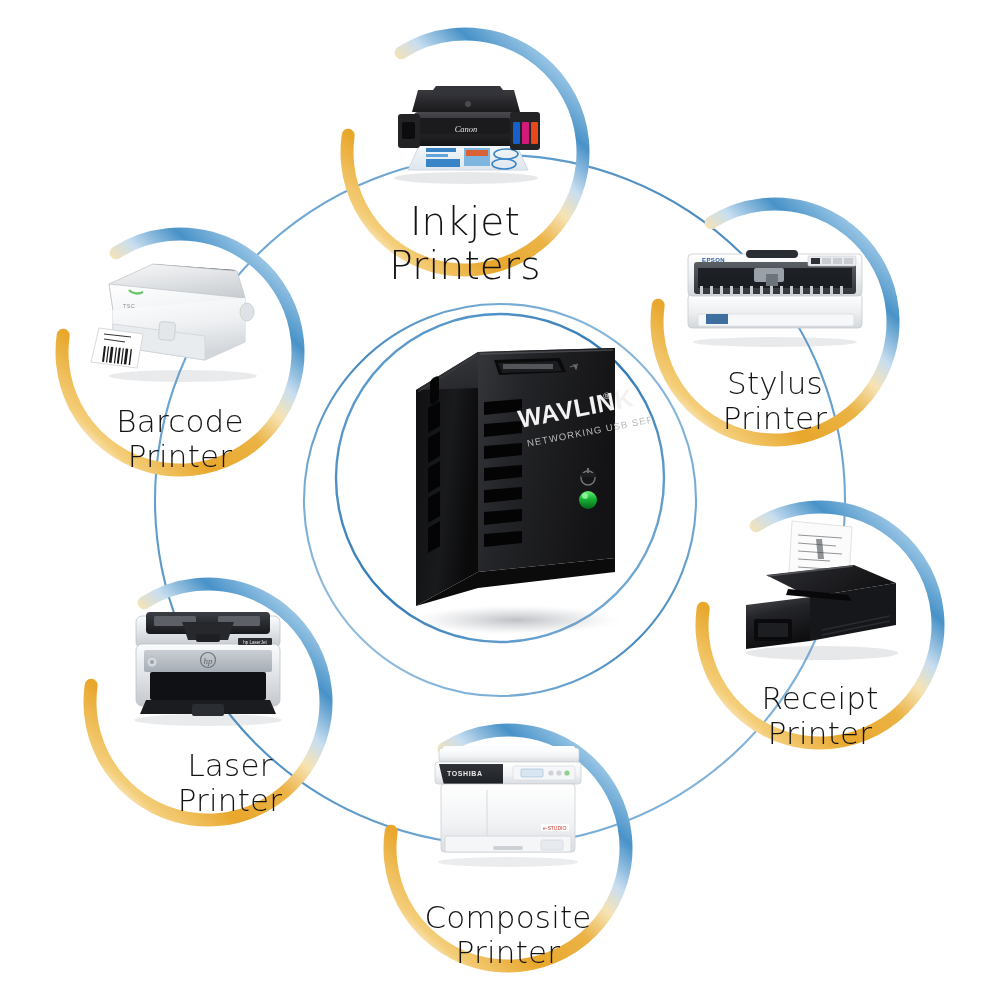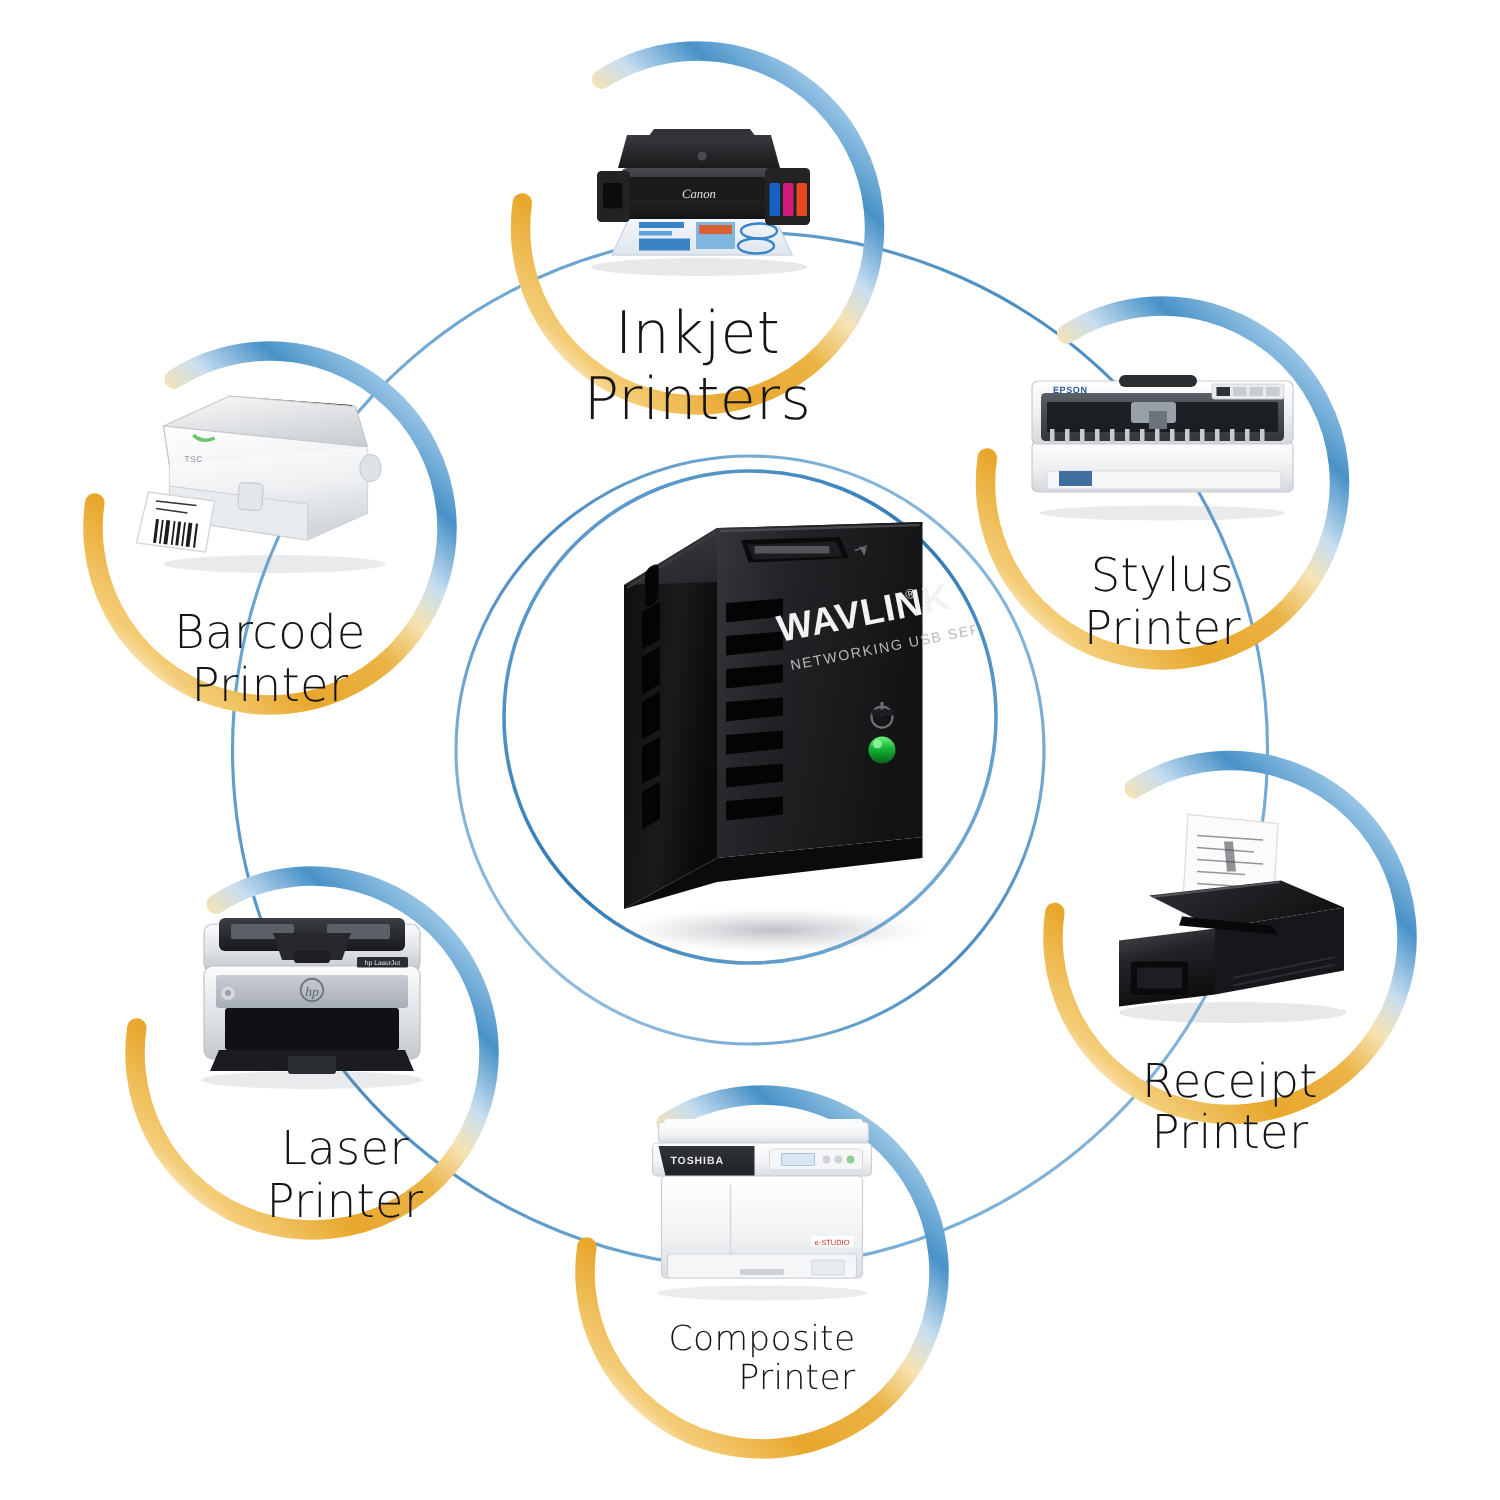--- a/index.html
+++ b/index.html
@@ -278,21 +278,21 @@
       </div>
       <div class="label" style="font-size:31px;margin-top:14px;">Stylus
 Printer</div>
     </div>
   </div>
 
   <div class="node" style="left:690px;top:495px;width:260px;height:260px;">
     <svg class="ringwrap" width="260" height="260" viewBox="0 0 260 260">
       <circle cx="130" cy="130" r="118" fill="none" stroke="url(#ringA)" stroke-width="13" stroke-linecap="round" stroke-dasharray="640 101" stroke-dashoffset="55" transform="rotate(-96 130 130)"></circle>
     </svg>
-    <div class="content" style="padding-top:18px;justify-content:flex-end;">
+    <div class="content" style="padding-top:18px;">
       <div class="art">
         <svg width="180" height="150" viewBox="0 0 180 150">
           <defs>
             <linearGradient id="rp1" x1="0" y1="0" x2="0.3" y2="1">
               <stop offset="0%" stop-color="#4a4a4f"></stop>
                 <stop offset="40%" stop-color="#232428"></stop>
               <stop offset="100%" stop-color="#0e0e10"></stop>
             </linearGradient>
             <linearGradient id="rp2" x1="0" y1="0" x2="1" y2="0.4">
               <stop offset="0%" stop-color="#2e2f34"></stop>
@@ -377,21 +377,21 @@
           <rect x="68" y="110" width="30" height="4" rx="2" fill="#cdd1d6"></rect>
 
           <rect x="116" y="88" width="28" height="7" rx="1" fill="#ffffff"></rect>
           <text x="118" y="94" font-family="'Liberation Sans',sans-serif" font-size="5" fill="#c8352a">e-STUDIO</text>
 
           <rect x="116" y="104" width="22" height="10" rx="1.5" fill="#e7eaee" stroke="#cfd3d7" stroke-width=".6"></rect>
 
           <text x="22" y="40" font-family="'Liberation Sans',sans-serif" font-size="7" font-weight="700" fill="#e8e8e8" letter-spacing=".6">TOSHIBA</text>
         </svg>
       </div>
-      <div class="label" style="font-size:23px;margin-top:8px;text-align:right;">Composite
+      <div class="label" style="font-size:31px;margin-top:28px;">Composite
 Printer</div>
     </div>
   </div>
 
   <div class="node" style="left:78px;top:572px;width:260px;height:260px;">
     <svg class="ringwrap" width="260" height="260" viewBox="0 0 260 260">
       <circle cx="130" cy="130" r="118" fill="none" stroke="url(#ringA)" stroke-width="13" stroke-linecap="round" stroke-dasharray="640 101" stroke-dashoffset="55" transform="rotate(-96 130 130)"></circle>
     </svg>
     <div class="content" style="padding-top:28px;">
       <div class="art">

